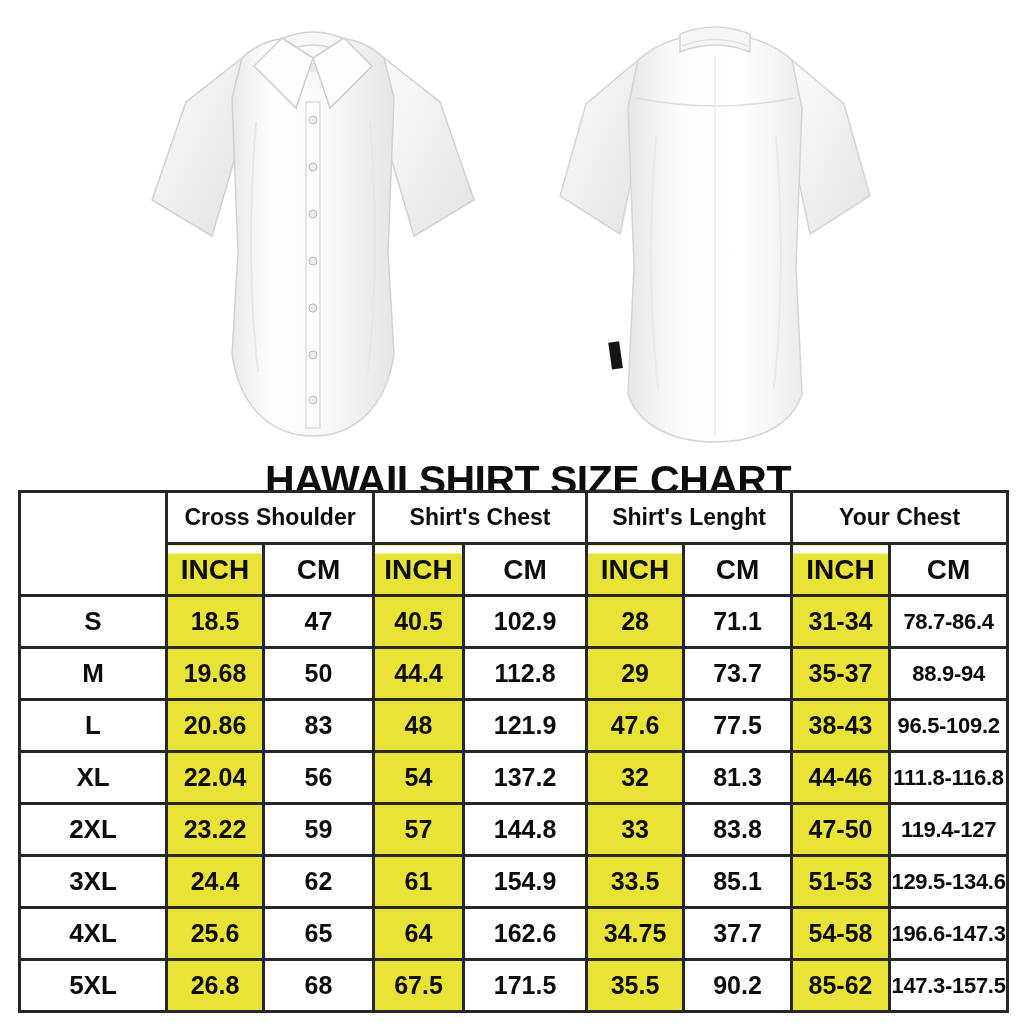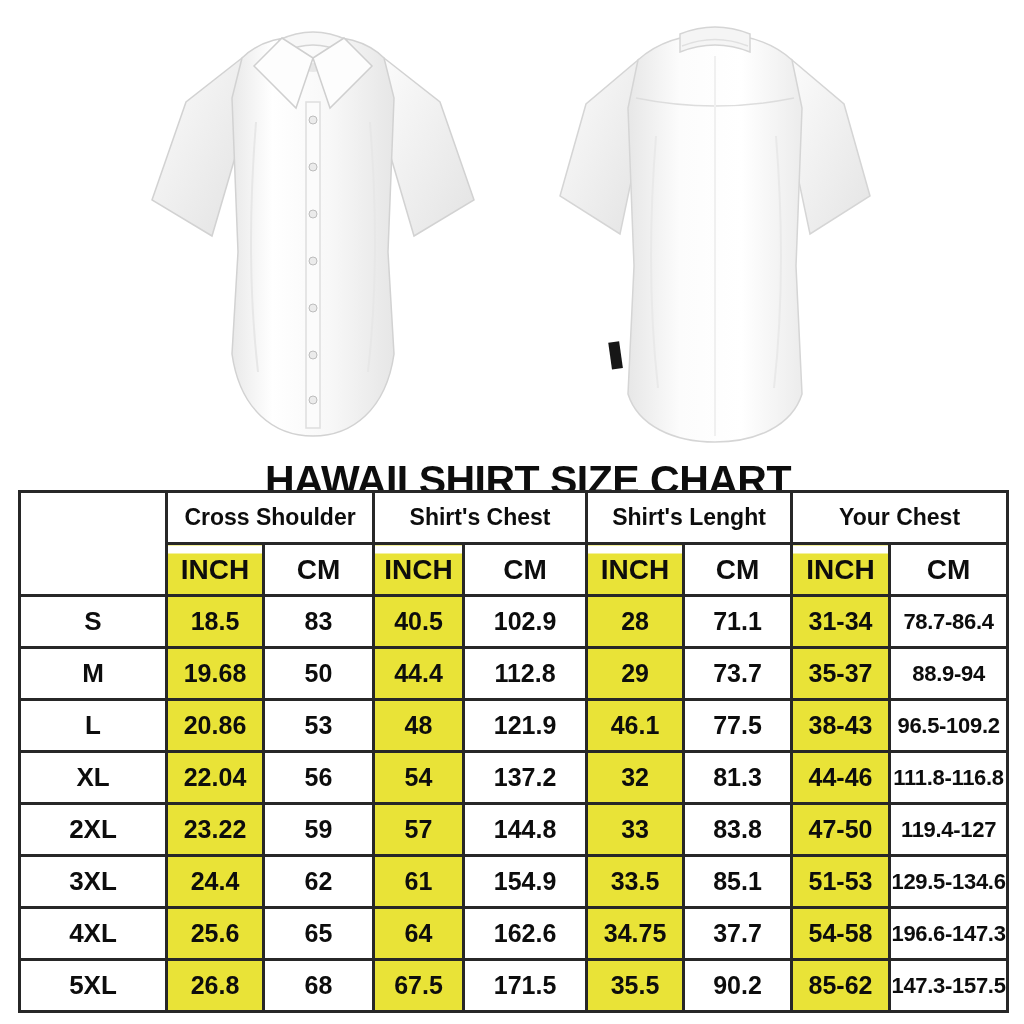--- a/index.html
+++ b/index.html
@@ -169,21 +169,21 @@
         <th class="unit inch">INCH</th>
         <th class="unit">CM</th>
         <th class="unit inch">INCH</th>
         <th class="unit">CM</th>
       </tr>
     </thead>
     <tbody>
       <tr>
         <th class="size">S</th>
         <td class="inch">18.5</td>
-        <td>83</td>
+        <td>47</td>
         <td class="inch">40.5</td>
         <td>102.9</td>
         <td class="inch">28</td>
         <td>71.1</td>
         <td class="inch">31-34</td>
         <td class="range">78.7-86.4</td>
       </tr>
       <tr>
         <th class="size">M</th>
         <td class="inch">19.68</td>
@@ -191,24 +191,24 @@
         <td class="inch">44.4</td>
         <td>112.8</td>
         <td class="inch">29</td>
         <td>73.7</td>
         <td class="inch">35-37</td>
         <td class="range">88.9-94</td>
       </tr>
       <tr>
         <th class="size">L</th>
         <td class="inch">20.86</td>
-        <td>53</td>
+        <td>83</td>
         <td class="inch">48</td>
         <td>121.9</td>
-        <td class="inch">46.1</td>
+        <td class="inch">47.6</td>
         <td>77.5</td>
         <td class="inch">38-43</td>
         <td class="range">96.5-109.2</td>
       </tr>
       <tr>
         <th class="size">XL</th>
         <td class="inch">22.04</td>
         <td>56</td>
         <td class="inch">54</td>
         <td>137.2</td>

